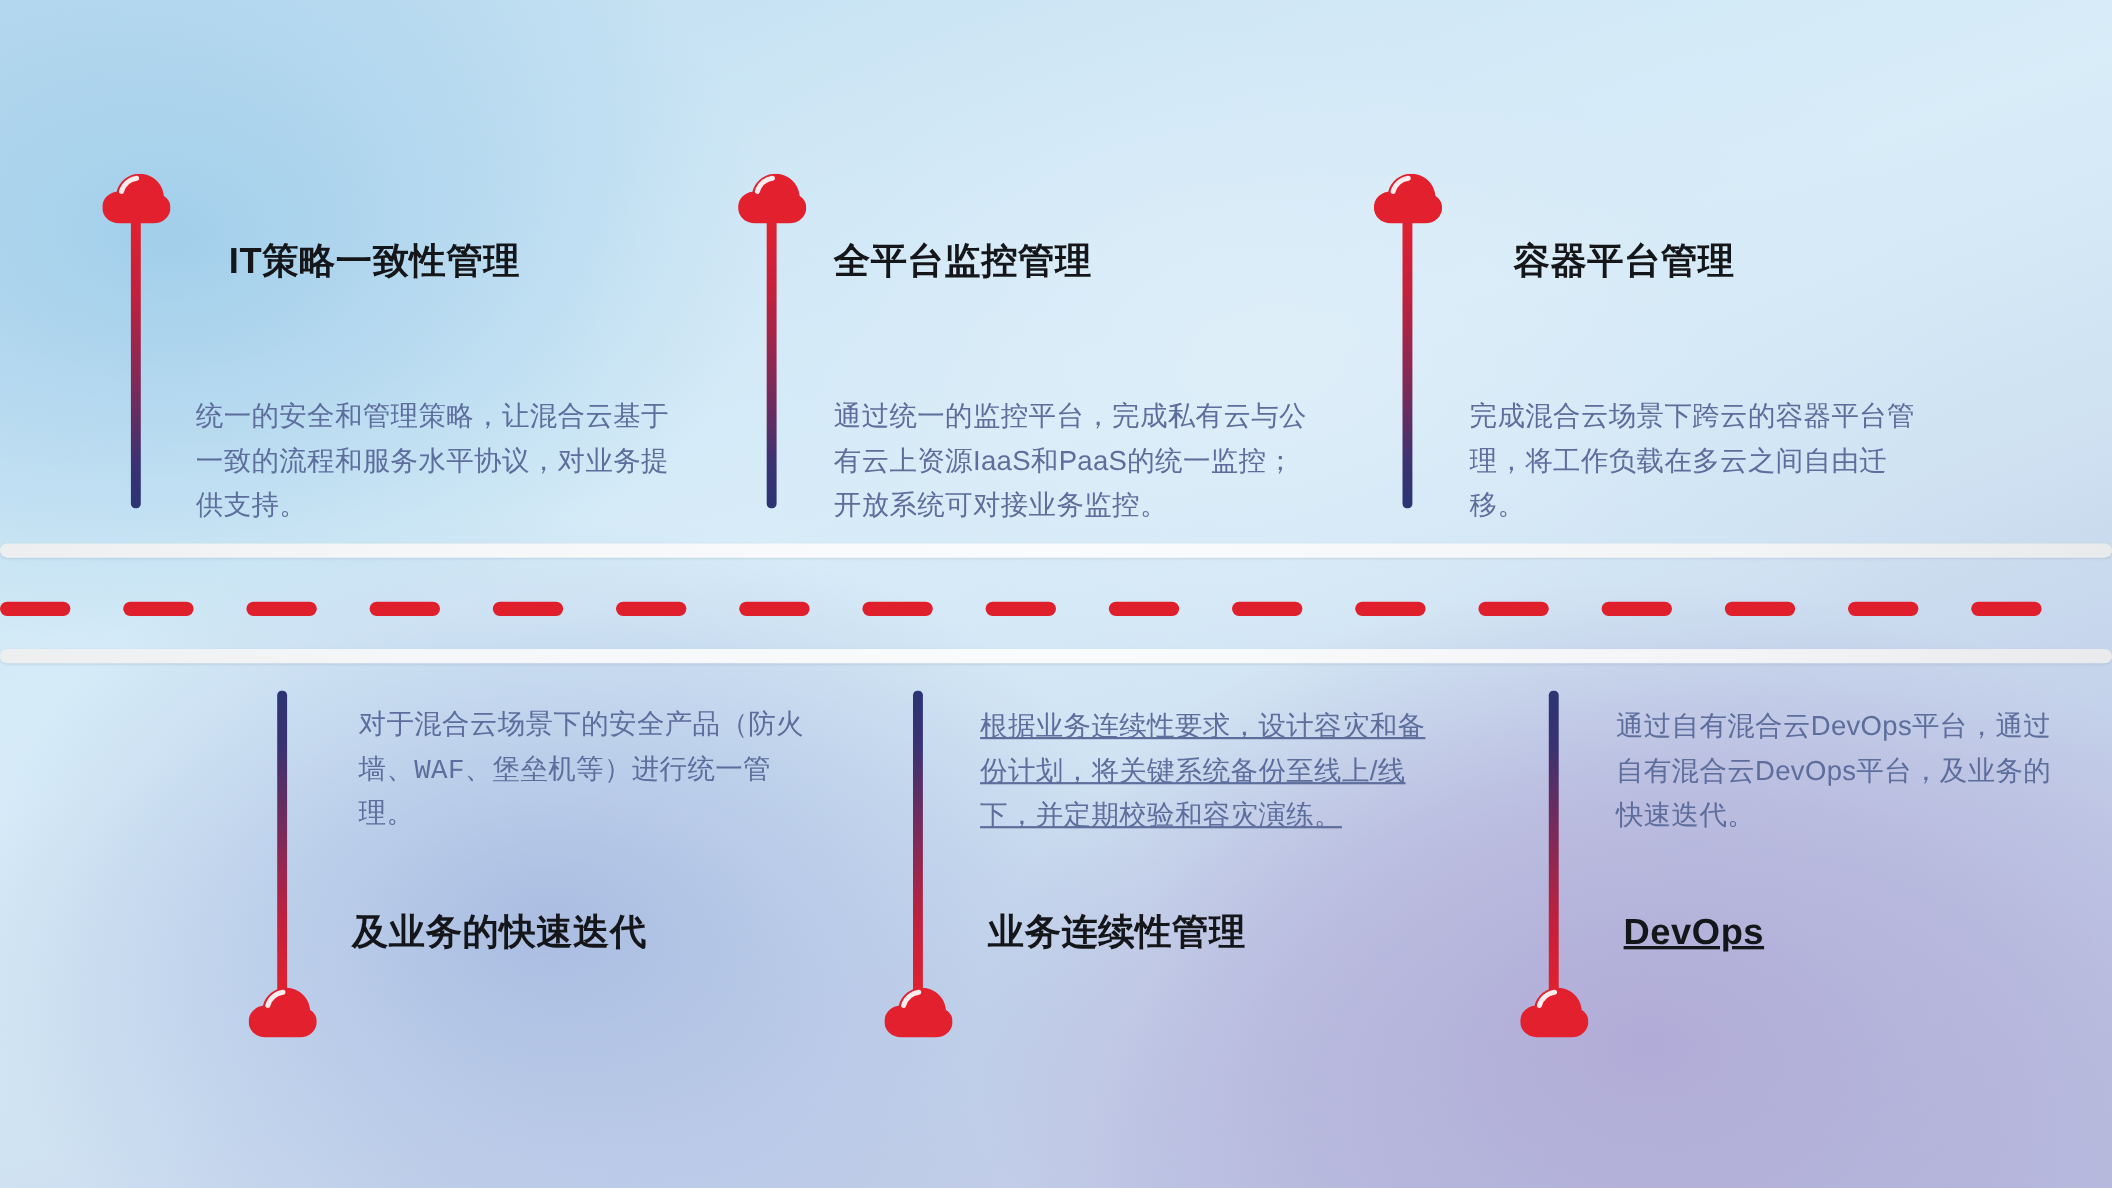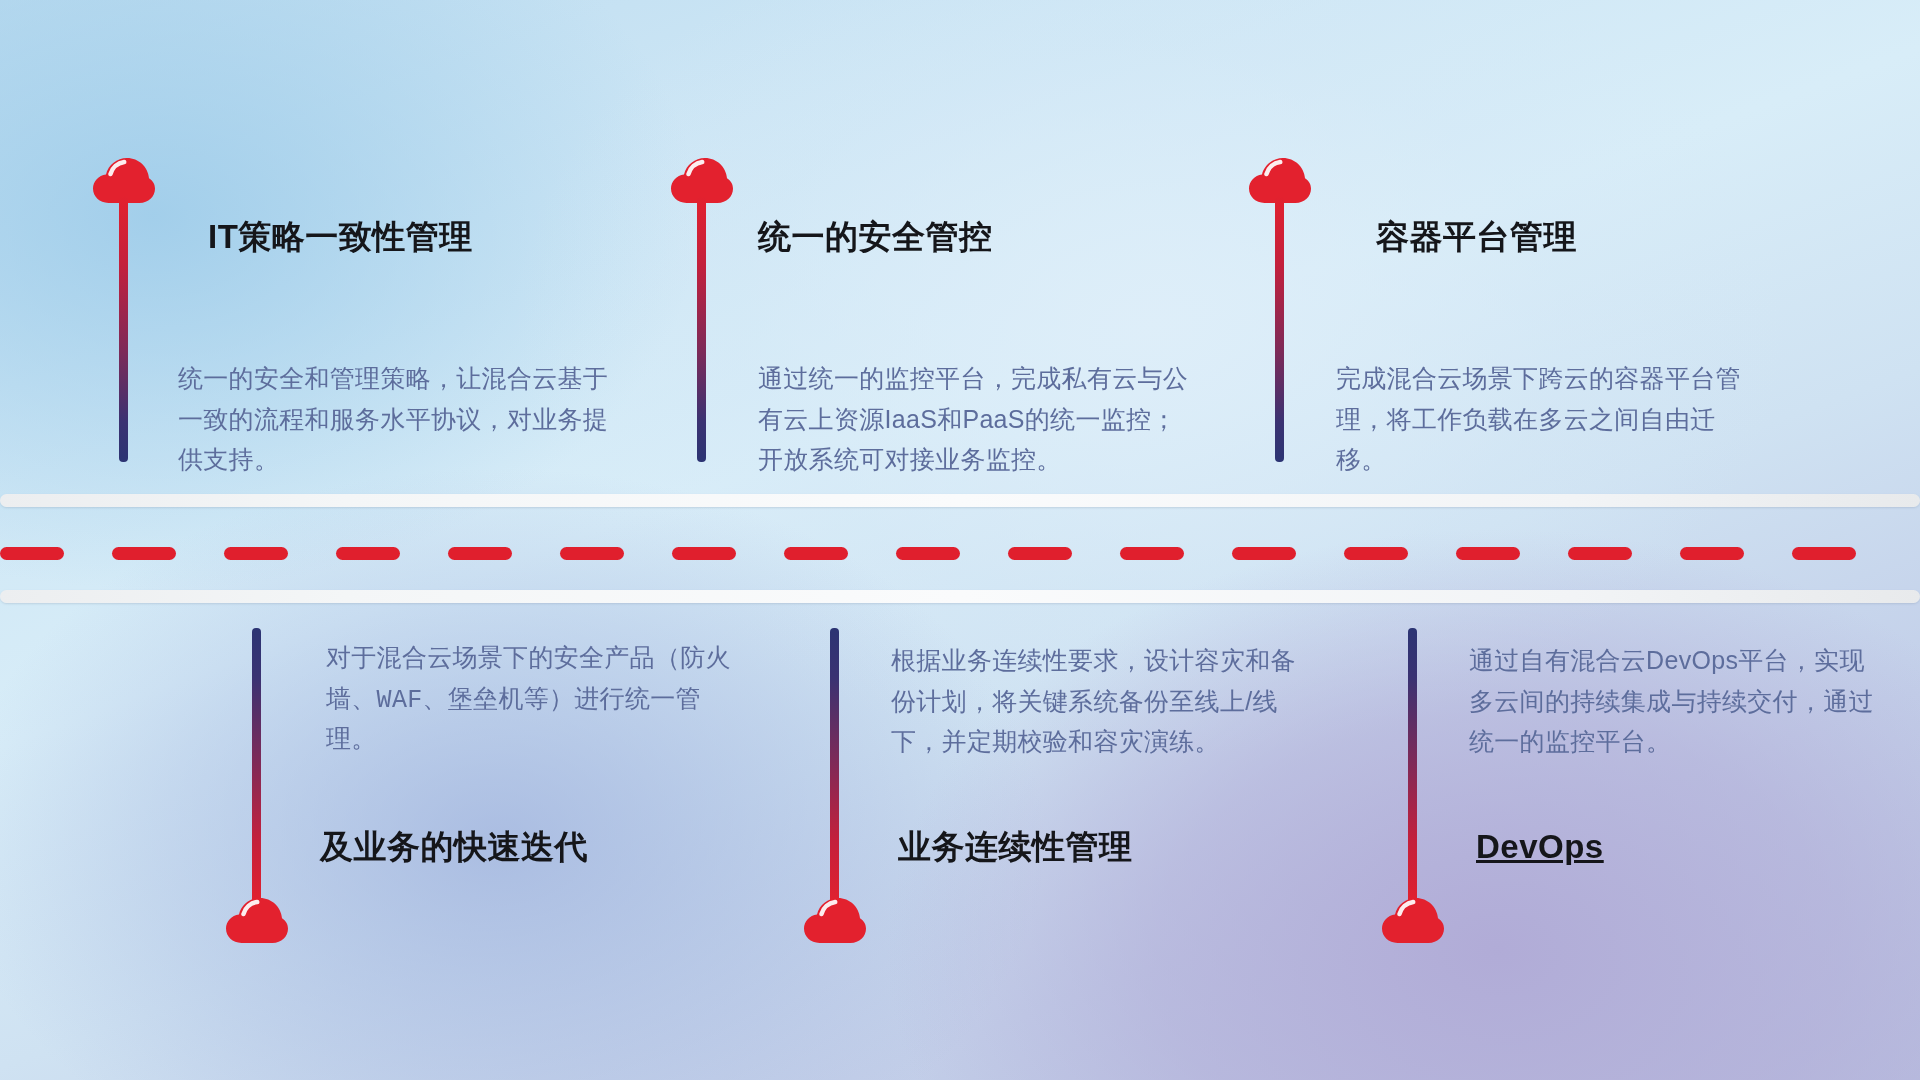--- a/index.html
+++ b/index.html
@@ -91,21 +91,21 @@
   <div class="col">
     <div class="cloud-icon" style="left:671px; top:158px;">
       <svg viewBox="0 0 62 46" width="62" height="46" aria-hidden="true">
         <path d="M15.5 45 C6.6 45 0 38.6 0 30.6 C0 23.2 5.6 17.2 13.0 16.4
                  C15.3 6.9 23.9 0 34.0 0 C45.6 0 55.1 8.9 56.0 20.2
                  C59.8 22.4 62 26.3 62 30.8 C62 38.6 55.4 45 46.5 45 Z" fill="#E3212E"></path>
         <path d="M17.5 16.0 C19.3 9.6 24.6 5.0 31.2 4.0" stroke="#ffffff" stroke-width="4.6" stroke-linecap="round" fill="none" opacity="0.92"></path>
       </svg>
     </div>
     <div class="marker-line line-top" style="left:697px; top:196px; height:266px;"></div>
-    <div class="heading" style="left:758px; top:220px;">统一的安全管控</div>
+    <div class="heading" style="left:758px; top:220px;">全平台监控管理</div>
     <div class="body-text" style="left:758px; top:358px; width:440px;">通过统一的监控平台，完成私有云与公有云上资源IaaS和PaaS的统一监控；开放系统可对接业务监控。</div>
   </div>
 
   <div class="col">
     <div class="cloud-icon" style="left:1249px; top:158px;">
       <svg viewBox="0 0 62 46" width="62" height="46" aria-hidden="true">
         <path d="M15.5 45 C6.6 45 0 38.6 0 30.6 C0 23.2 5.6 17.2 13.0 16.4
                  C15.3 6.9 23.9 0 34.0 0 C45.6 0 55.1 8.9 56.0 20.2
                  C59.8 22.4 62 26.3 62 30.8 C62 38.6 55.4 45 46.5 45 Z" fill="#E3212E"></path>
         <path d="M17.5 16.0 C19.3 9.6 24.6 5.0 31.2 4.0" stroke="#ffffff" stroke-width="4.6" stroke-linecap="round" fill="none" opacity="0.92"></path>
@@ -153,35 +153,35 @@
         <path d="M15.5 45 C6.6 45 0 38.6 0 30.6 C0 23.2 5.6 17.2 13.0 16.4
                  C15.3 6.9 23.9 0 34.0 0 C45.6 0 55.1 8.9 56.0 20.2
                  C59.8 22.4 62 26.3 62 30.8 C62 38.6 55.4 45 46.5 45 Z" fill="#E3212E"></path>
         <path d="M17.5 16.0 C19.3 9.6 24.6 5.0 31.2 4.0" stroke="#ffffff" stroke-width="4.6" stroke-linecap="round" fill="none" opacity="0.92"></path>
       </svg>
     </div>
   </div>
 
   <div class="col">
     <div class="marker-line line-bottom" style="left:830px; top:628px; height:278px;"></div>
-    <div class="body-text" style="left:891px; top:640px; width:420px;">根据业务连续性要求，设计容灾和备份计划，将关键系统备份至线上/线下，并定期校验和容灾演练。</div>
+    <div class="body-text" style="left:891px; top:640px; width:420px;text-decoration:underline;">根据业务连续性要求，设计容灾和备份计划，将关键系统备份至线上/线下，并定期校验和容灾演练。</div>
     <div class="heading" style="left:898px; top:830px;">业务连续性管理</div>
     <div class="cloud-icon" style="left:804px; top:898px;">
       <svg viewBox="0 0 62 46" width="62" height="46" aria-hidden="true">
         <path d="M15.5 45 C6.6 45 0 38.6 0 30.6 C0 23.2 5.6 17.2 13.0 16.4
                  C15.3 6.9 23.9 0 34.0 0 C45.6 0 55.1 8.9 56.0 20.2
                  C59.8 22.4 62 26.3 62 30.8 C62 38.6 55.4 45 46.5 45 Z" fill="#E3212E"></path>
         <path d="M17.5 16.0 C19.3 9.6 24.6 5.0 31.2 4.0" stroke="#ffffff" stroke-width="4.6" stroke-linecap="round" fill="none" opacity="0.92"></path>
       </svg>
     </div>
   </div>
 
   <div class="col">
     <div class="marker-line line-bottom" style="left:1408px; top:628px; height:278px;"></div>
-    <div class="body-text" style="left:1469px; top:640px; width:420px;">通过自有混合云DevOps平台，实现多云间的持续集成与持续交付，通过统一的监控平台。</div>
+    <div class="body-text" style="left:1469px; top:640px; width:420px;">通过自有混合云DevOps平台，通过自有混合云DevOps平台，及业务的快速迭代。</div>
     <div class="heading" style="left:1476px; top:830px;text-decoration:underline;">DevOps</div>
     <div class="cloud-icon" style="left:1382px; top:898px;">
       <svg viewBox="0 0 62 46" width="62" height="46" aria-hidden="true">
         <path d="M15.5 45 C6.6 45 0 38.6 0 30.6 C0 23.2 5.6 17.2 13.0 16.4
                  C15.3 6.9 23.9 0 34.0 0 C45.6 0 55.1 8.9 56.0 20.2
                  C59.8 22.4 62 26.3 62 30.8 C62 38.6 55.4 45 46.5 45 Z" fill="#E3212E"></path>
         <path d="M17.5 16.0 C19.3 9.6 24.6 5.0 31.2 4.0" stroke="#ffffff" stroke-width="4.6" stroke-linecap="round" fill="none" opacity="0.92"></path>
       </svg>
     </div>
   </div>

